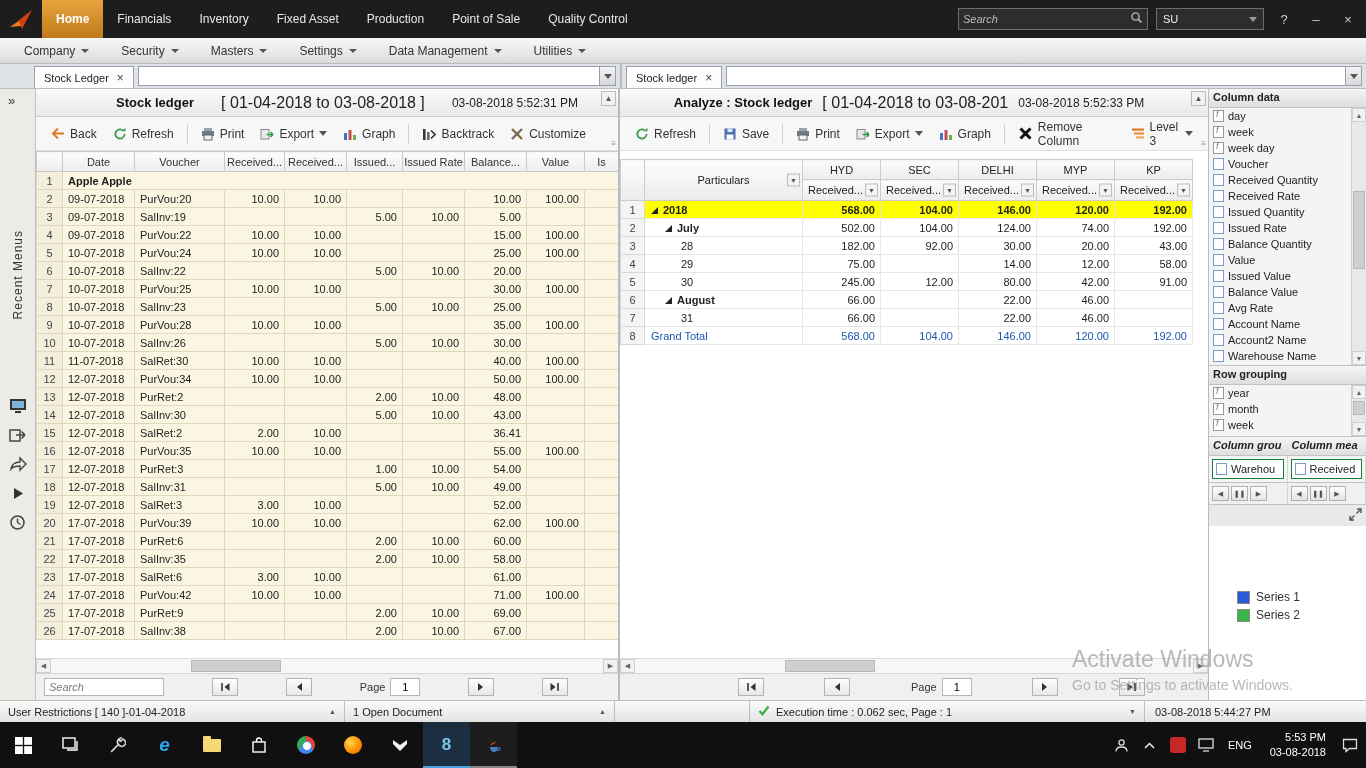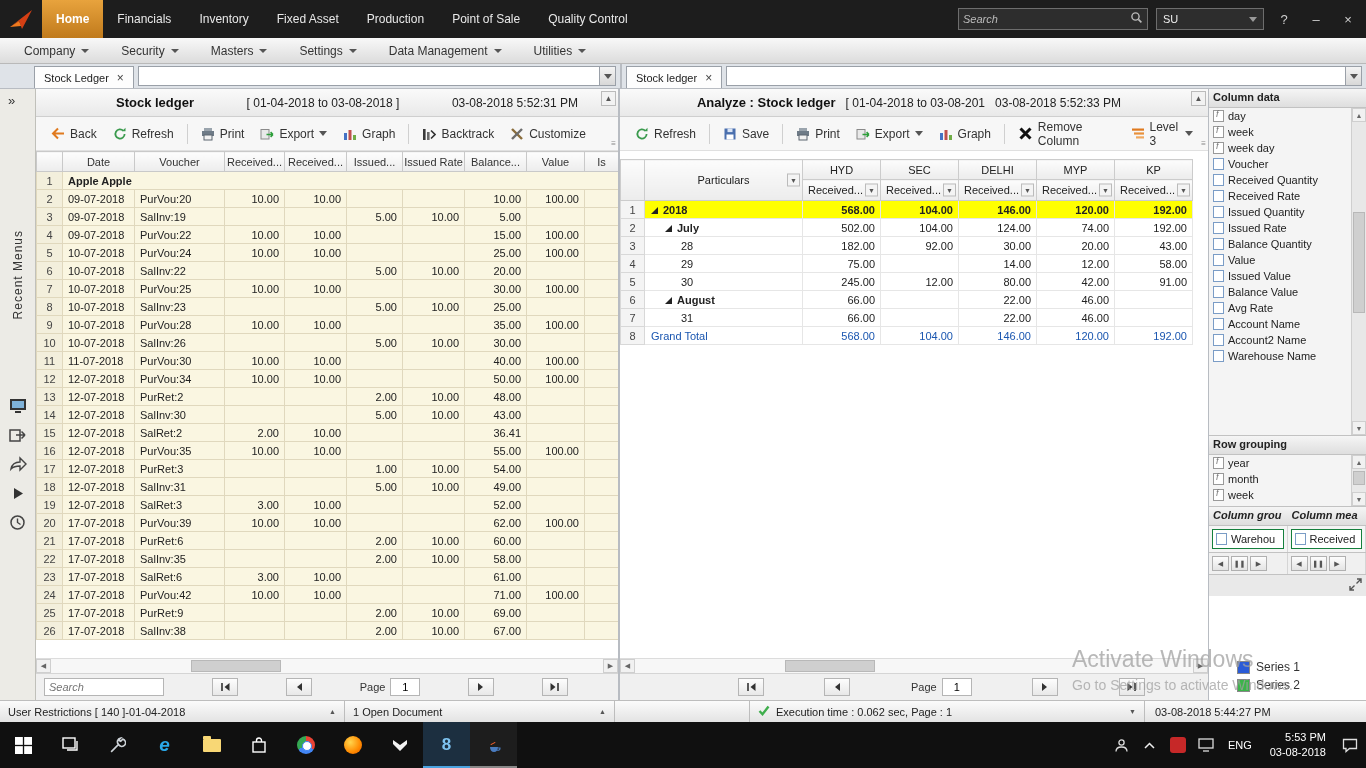--- a/index.html
+++ b/index.html
@@ -46,21 +46,21 @@
   .rail-title { margin-top:118px; writing-mode:vertical-rl; transform:rotate(180deg); font-size:12px; color:#333; letter-spacing:1px; }
   .rail-icons { margin-top:auto; margin-bottom:168px; display:flex; flex-direction:column; gap:9px; align-items:center; }
   .rail-icons .ric { width:20px; height:20px; display:flex; align-items:center; justify-content:center; }
 
   .pane { background:#fff; display:flex; flex-direction:column; min-height:0; }
   .pane.left { width:582px; flex:none; }
   .pane.right { flex:1; border-left:2px solid #b8bcc2; }
 
   .pane-header { height:28px; flex:none; background:linear-gradient(#fafafa,#e9e9e9); border-bottom:1px solid #cfcfcf; display:flex; align-items:center; position:relative; padding:0 20px; }
   .pane-title { font-size:13px; font-weight:bold; color:#111; }
-  .pane-range { font-size:12px; color:#222; }
+  .pane-range { font-size:16px; color:#222; }
   .pane-time { font-size:12px; color:#222; }
   .pane.left .pane-header { justify-content:space-between; padding:0 40px 0 80px; }
   .pane.right .pane-header { gap:10px; justify-content:center; padding-right:30px; }
   .hdr-up { position:absolute; right:2px; top:2px; width:15px; height:15px; background:#f2f2f2; border:1px solid #bbb; font-size:8px; color:#555; display:flex; align-items:center; justify-content:center; }
 
   .toolbar { height:34px; flex:none; background:#f7f7f7; border-bottom:1px solid #e0e0e0; display:flex; align-items:center; gap:2px; padding:0 8px; position:relative; }
   .tbtn { display:flex; align-items:center; gap:5px; padding:4px 7px; font-size:12px; color:#333; border-radius:2px; cursor:default; }
   .tbtn .ic { display:flex; align-items:center; }
   .tsep { width:1px; height:20px; background:#d0d0d0; margin:0 4px; }
   .tb-overflow { position:absolute; right:2px; bottom:2px; font-size:8px; color:#888; }
@@ -100,21 +100,21 @@
   .mini-search input { width:100%; border:none; outline:none; font-size:11px; font-style:italic; color:#777; font-family:inherit; background:transparent; }
   .nav-btn { width:26px; height:18px; background:linear-gradient(#fdfdfd,#e8e8e8); border:1px solid #b5b5b5; display:flex; align-items:center; justify-content:center; }
   .pg-wrap { display:flex; align-items:center; gap:5px; font-size:11px; color:#333; }
   .pg-input { width:30px; height:18px; border:1px solid #b5b5b5; text-align:center; font-size:11px; font-family:inherit; }
   .f-spacer { flex:1; }
 
   
   .fieldpanel { width:158px; flex:none; background:#e9e9e9; border-left:1px solid #b8bcc2; display:flex; flex-direction:column; font-size:11px; }
   .fp-header { height:19px; flex:none; background:linear-gradient(#f5f5f5,#dedede); border-bottom:1px solid #c2c2c2; font-weight:bold; color:#222; padding:2px 4px; }
   .fp-list { position:relative; background:#f4f4f4; border-bottom:1px solid #c2c2c2; overflow:hidden; }
-  .fp-list.cols { height:328px; }
+  .fp-list.cols { height:258px; }
   .fp-list.rows { height:52px; }
   .fp-items { margin-right:15px; }
   .fitem { display:flex; align-items:center; gap:4px; height:16px; padding-left:4px; white-space:nowrap; overflow:hidden; }
   .ficon { width:11px; height:12px; background:#fff; border:1px solid #7a9cc6; flex:none; position:relative; }
   .ficon.calc { border-color:#999; }
   .ficon.calc::after { content:"f"; position:absolute; left:2px; top:-2px; font-size:9px; font-style:italic; color:#777; }
   .fp-vscroll { position:absolute; right:0; top:0; bottom:0; width:15px; background:#e8e8e8; border-left:1px solid #cfcfcf; display:flex; flex-direction:column; }
   .fp-vscroll .hs-btn { width:100%; height:14px; flex:none; }
   .fp-vscroll .track { flex:1; position:relative; }
   .fp-vscroll .vthumb { position:absolute; left:1px; right:1px; background:#cfcfcf; border:1px solid #b8b8b8; }
@@ -496,21 +496,21 @@
                 <td class="c-n"></td>
                 <td class="c-n">5.00</td>
                 <td class="c-n">10.00</td>
                 <td class="c-n">30.00</td>
                 <td class="c-n"></td>
                 <td class="c-x"></td>
               </tr>
               <tr class="ledger-row">
                 <td class="c-num">11</td>
                 <td class="c-date">11-07-2018</td>
-                <td class="c-voucher">PurVou:30</td>
+                <td class="c-voucher">SalRet:30</td>
                 <td class="c-n">10.00</td>
                 <td class="c-n">10.00</td>
                 <td class="c-n"></td>
                 <td class="c-n"></td>
                 <td class="c-n">40.00</td>
                 <td class="c-n">100.00</td>
                 <td class="c-x"></td>
               </tr>
               <tr class="ledger-row">
                 <td class="c-num">12</td>

